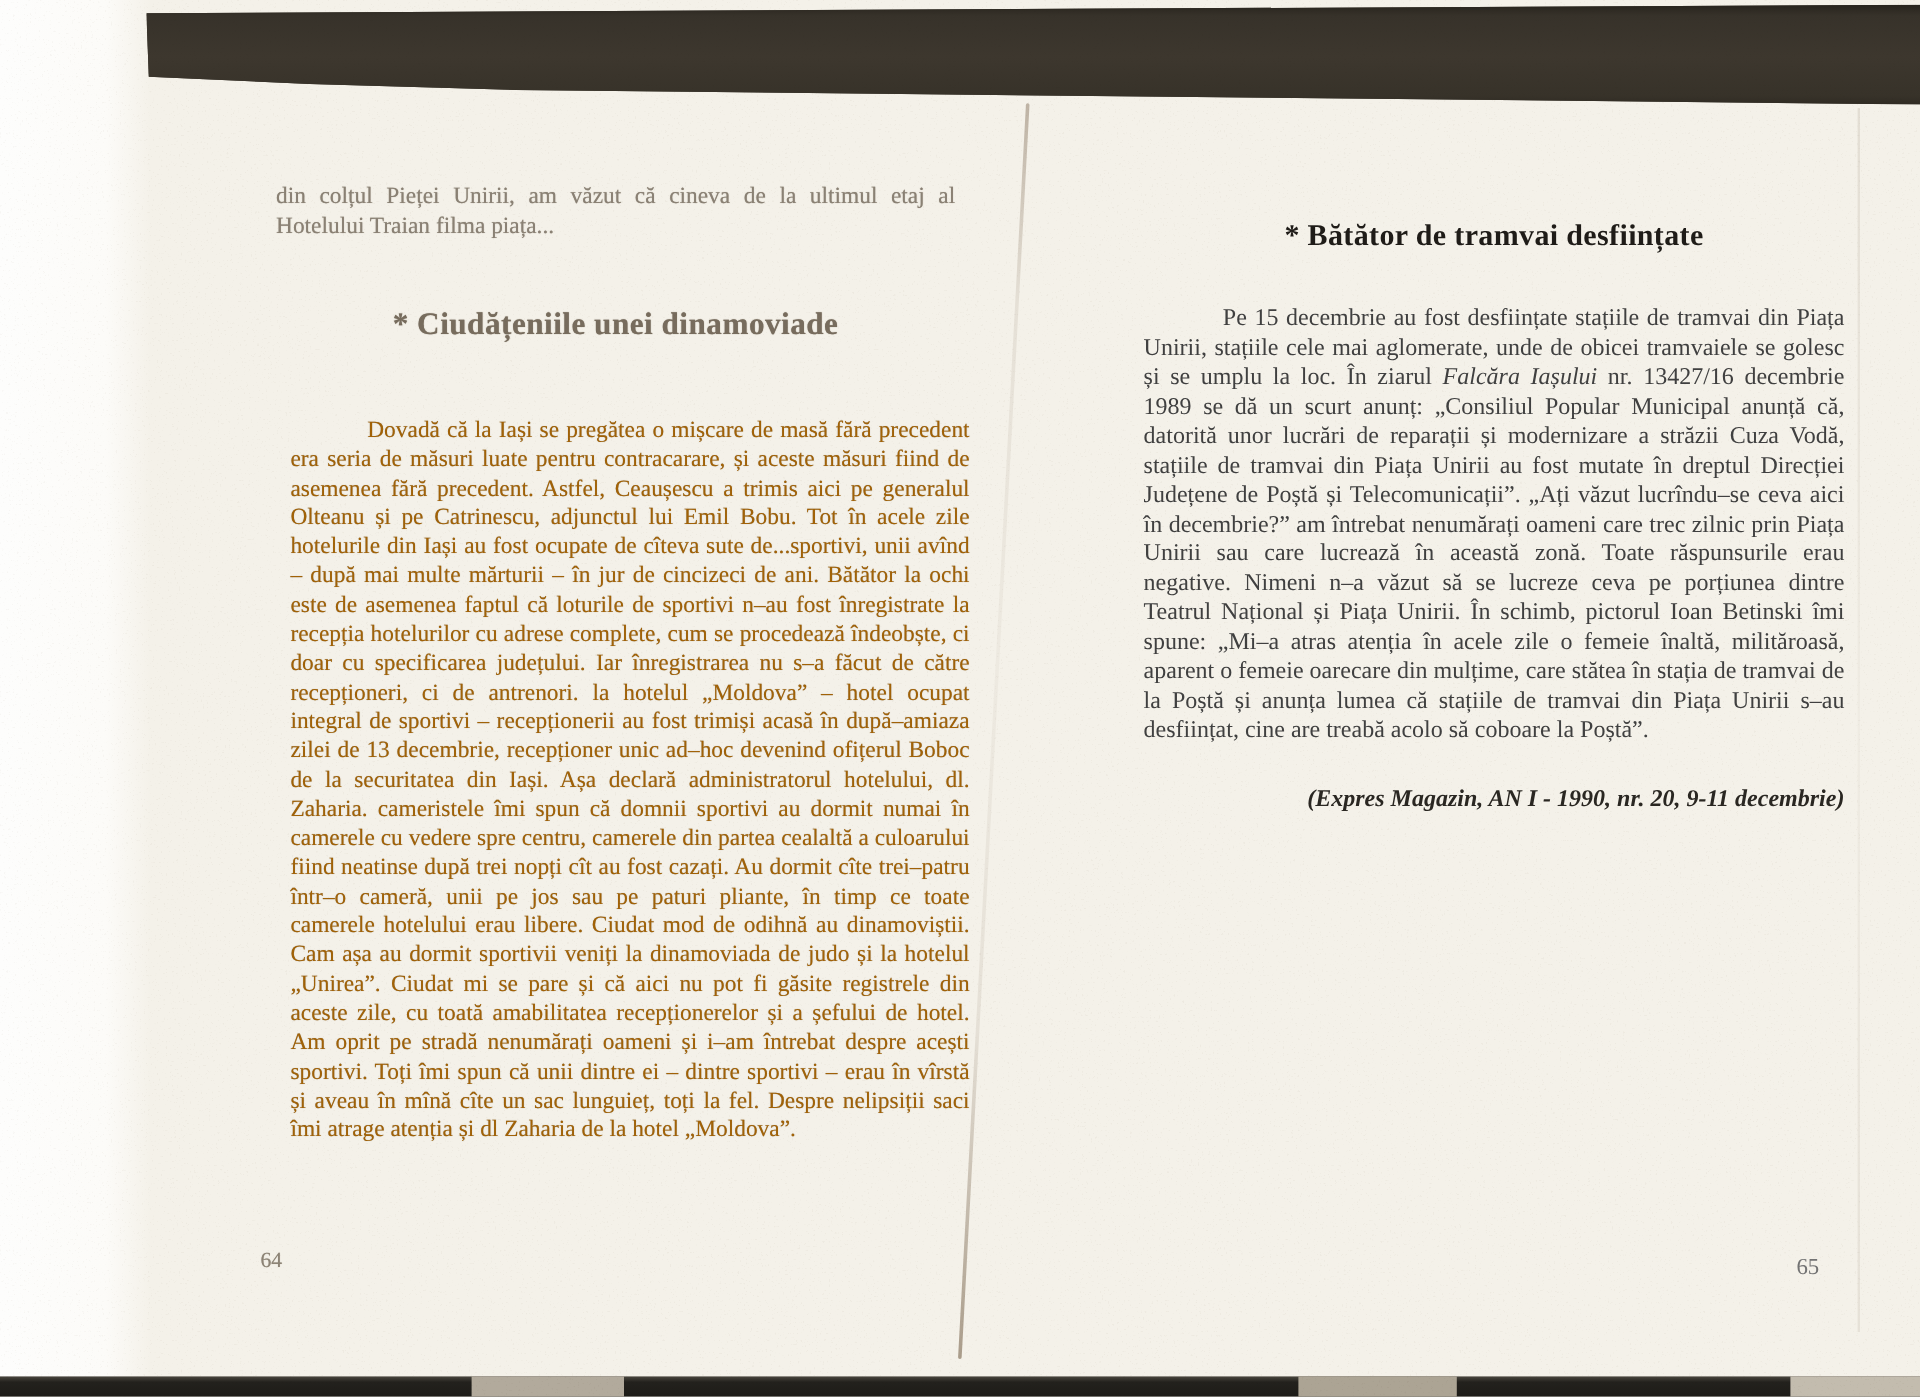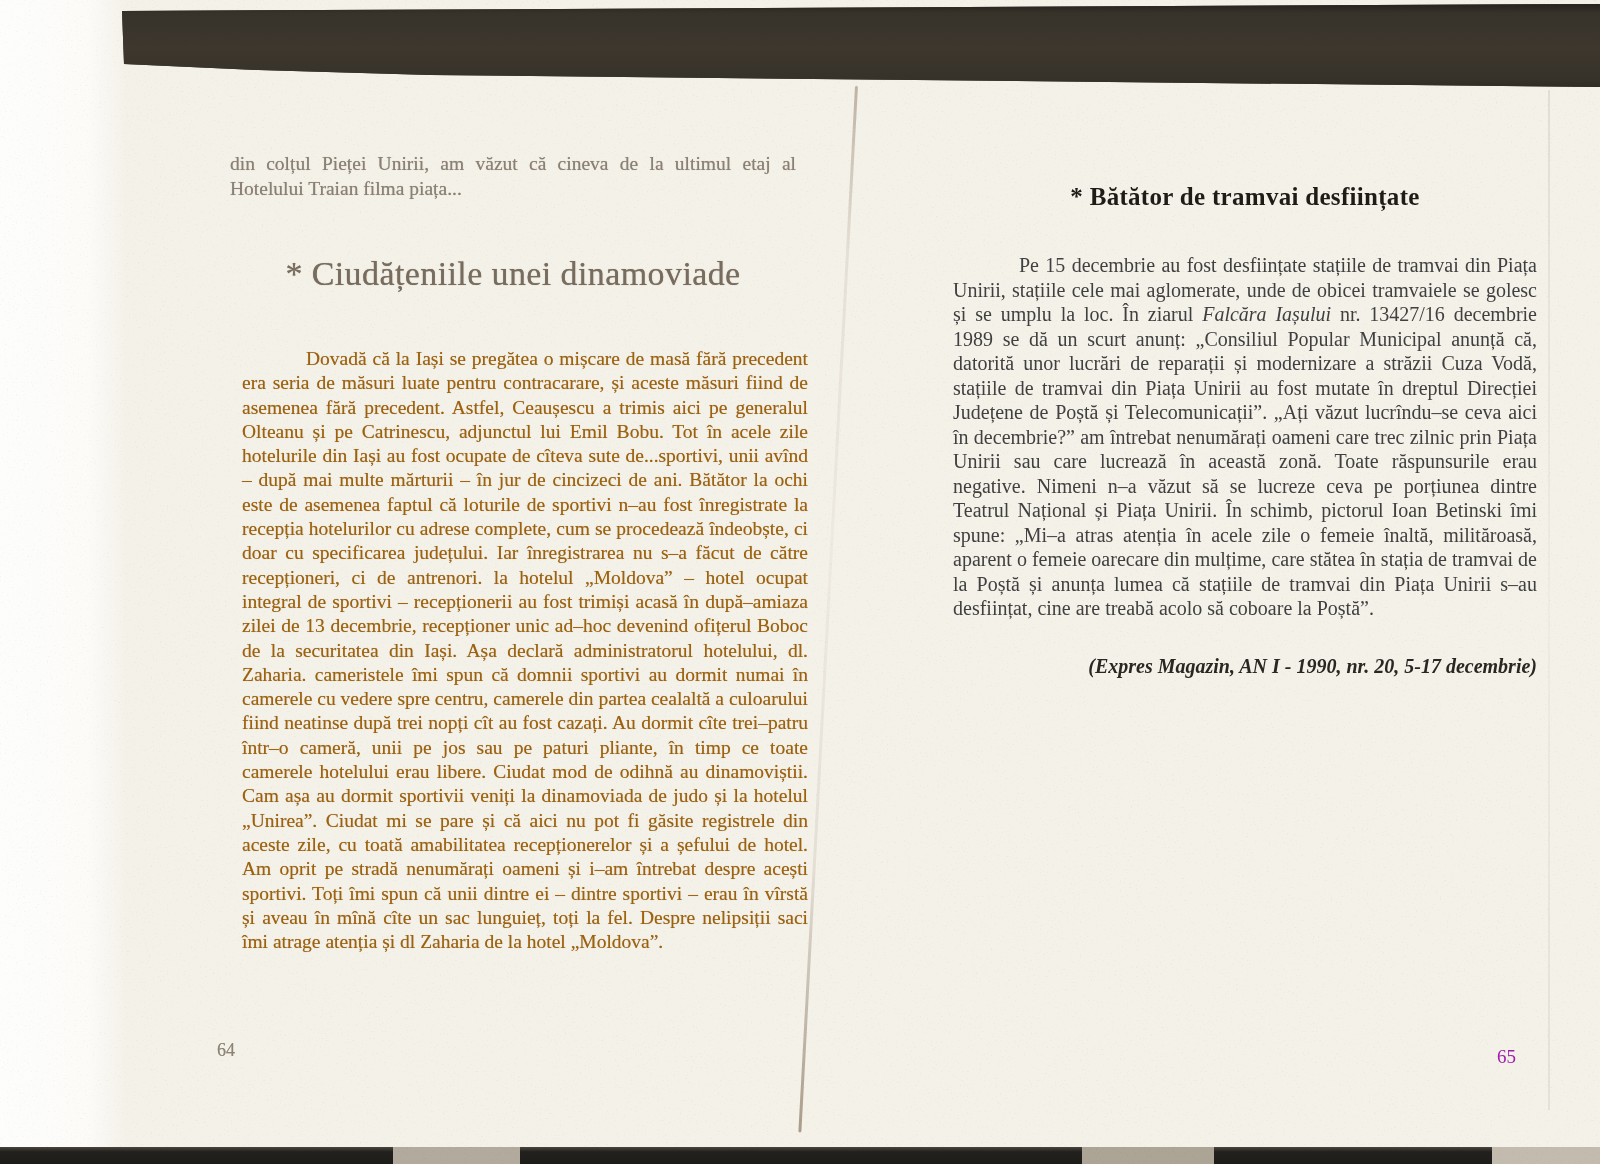--- a/index.html
+++ b/index.html
@@ -44,21 +44,21 @@
     background:linear-gradient(180deg,rgba(150,135,115,0.18),rgba(150,135,115,0.05) 50%,rgba(150,135,115,0.15));
   }
   
   .l-intro{
     position:absolute;left:214px;top:136px;width:566px;margin:16px;
     font-size:19.5px;line-height:24.5px;text-align:justify;
     color:#8a8174;text-shadow:0 0 0.7px rgba(138,129,116,0.75);
   }
   .l-heading{
     position:absolute;left:230px;top:255px;width:566px;margin:0;
-    font-size:34px;font-weight:normal;text-align:center;letter-spacing:0.4px;
+    font-size:26px;font-weight:bold;text-align:center;letter-spacing:0.4px;
     color:#776c5d;text-shadow:0 0 0.8px rgba(119,108,93,0.8);
   }
   .l-body{
     position:absolute;left:230px;top:335px;width:566px;margin:12px;
     font-size:19.5px;line-height:24.3px;text-align:justify;text-indent:64px;
     color:#a16207;text-shadow:0 0 0.7px rgba(135,125,112,0.7);
   }
   .l-pagenum{
     position:absolute;left:217px;top:1040px;
     font-size:18px;color:#8d8476;text-shadow:0 0 0.6px rgba(141,132,118,0.7);
@@ -75,21 +75,21 @@
     color:#404040;
   }
   .r-body .italic{font-style:italic;}
   .r-citation{
     position:absolute;left:953px;top:655px;width:584px;margin:0;
     font-size:20px;font-weight:bold;font-style:italic;text-align:right;
     color:#2a2722;
   }
   .r-pagenum{
     position:absolute;left:1497px;top:1046px;
-    font-size:19px;color:#a21caf;
+    font-size:19px;color:#737373;
   }
   
   .noise{
     position:absolute;left:0;top:0;width:1600px;height:1164px;
     opacity:0.07;mix-blend-mode:multiply;pointer-events:none;
   }
 </style>
 </head>
 <body>
 
@@ -100,21 +100,21 @@
 <h2 class="l-heading">* Ciudățeniile unei dinamoviade</h2>
 
 <p class="l-body">Dovadă că la Iași se pregătea o mișcare de masă fără precedent era seria de măsuri luate pentru contracarare, și aceste măsuri fiind de asemenea fără precedent. Astfel, Ceaușescu a trimis aici pe generalul Olteanu și pe Catrinescu, adjunctul lui Emil Bobu. Tot în acele zile hotelurile din Iași au fost ocupate de cîteva sute de...sportivi, unii avînd – după mai multe mărturii – în jur de cincizeci de ani. Bătător la ochi este de asemenea faptul că loturile de sportivi n–au fost înregistrate la recepția hotelurilor cu adrese complete, cum se procedează îndeobște, ci doar cu specificarea județului. Iar înregistrarea nu s–a făcut de către recepționeri, ci de antrenori. la hotelul „Moldova” – hotel ocupat integral de sportivi – recepționerii au fost trimiși acasă în după–amiaza zilei de 13 decembrie, recepționer unic ad–hoc devenind ofițerul Boboc de la securitatea din Iași. Așa declară administratorul hotelului, dl. Zaharia. cameristele îmi spun că domnii sportivi au dormit numai în camerele cu vedere spre centru, camerele din partea cealaltă a culoarului fiind neatinse după trei nopți cît au fost cazați. Au dormit cîte trei–patru într–o cameră, unii pe jos sau pe paturi pliante, în timp ce toate camerele hotelului erau libere. Ciudat mod de odihnă au dinamoviștii. Cam așa au dormit sportivii veniți la dinamoviada de judo și la hotelul „Unirea”. Ciudat mi se pare și că aici nu pot fi găsite registrele din aceste zile, cu toată amabilitatea recepționerelor și a șefului de hotel. Am oprit pe stradă nenumărați oameni și i–am întrebat despre acești sportivi. Toți îmi spun că unii dintre ei – dintre sportivi – erau în vîrstă și aveau în mînă cîte un sac lunguieț, toți la fel. Despre nelipsiții saci îmi atrage atenția și dl Zaharia de la hotel „Moldova”.</p>
 
 <div class="l-pagenum">64</div>
 
 <h2 class="r-heading">* Bătător de tramvai desființate</h2>
 
 <p class="r-body"><span>Pe 15 decembrie au fost desființate stațiile de tramvai din Piața Unirii, stațiile cele mai aglomerate, unde de obicei tramvaiele se golesc și se umplu la loc. În ziarul </span><span class="italic">Falcăra Iașului</span><span> nr. 13427/16 decembrie 1989 se dă un scurt anunț: „Consiliul Popular Municipal anunță că, datorită unor lucrări de reparații și modernizare a străzii Cuza Vodă, stațiile de tramvai din Piața Unirii au fost mutate în dreptul Direcției Județene de Poștă și Telecomunicații”. „Ați văzut lucrîndu–se ceva aici în decembrie?” am întrebat nenumărați oameni care trec zilnic prin Piața Unirii sau care lucrează în această zonă. Toate răspunsurile erau negative. Nimeni n–a văzut să se lucreze ceva pe porțiunea dintre Teatrul Național și Piața Unirii. În schimb, pictorul Ioan Betinski îmi spune: „Mi–a atras atenția în acele zile o femeie înaltă, milităroasă, aparent o femeie oarecare din mulțime, care stătea în stația de tramvai de la Poștă și anunța lumea că stațiile de tramvai din Piața Unirii s–au desființat, cine are treabă acolo să coboare la Poștă”.</span></p>
 
-<p class="r-citation">(Expres Magazin, AN I - 1990, nr. 20, 5-17 decembrie)</p>
+<p class="r-citation">(Expres Magazin, AN I - 1990, nr. 20, 9-11 decembrie)</p>
 
 <div class="r-pagenum">65</div>
 
 <div class="gutter-line"></div>
 <div class="right-edge"></div>
 <div class="top-band"></div>
 <div class="bottom-band">
   <div class="gap gap-a"></div>
   <div class="gap gap-b"></div>
   <div class="gap gap-c"></div>

